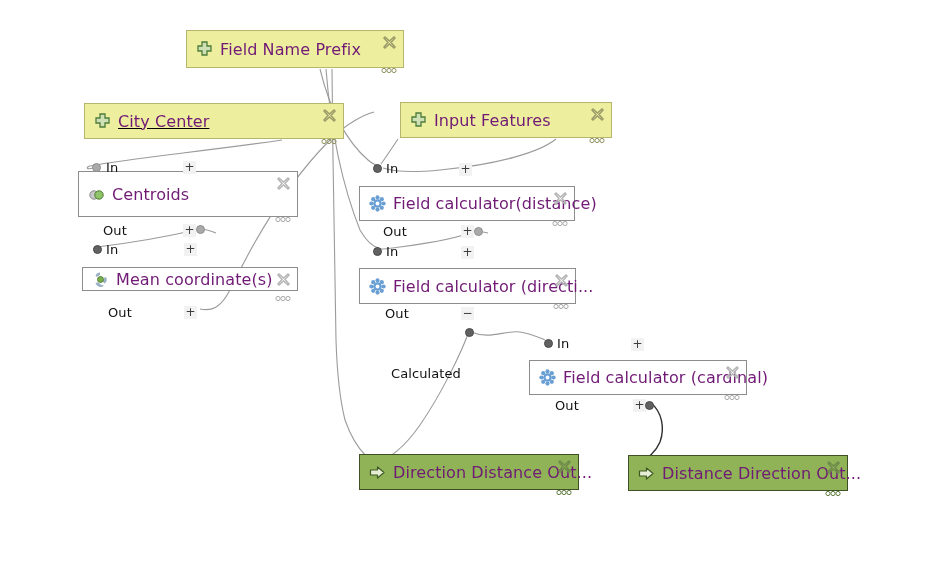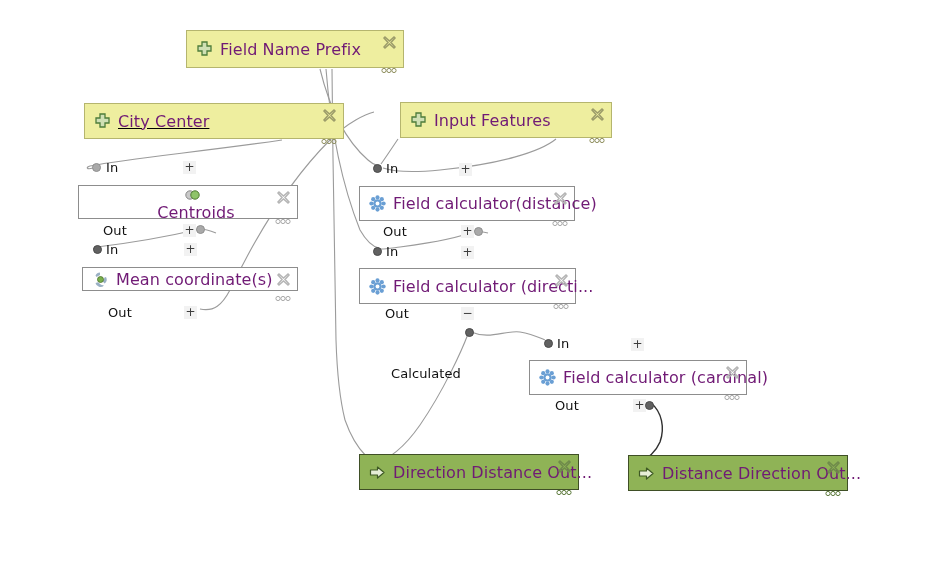--- a/index.html
+++ b/index.html
@@ -204,21 +204,21 @@
       <span class="ico-dots">
         <svg viewBox="0 0 16 7" xmlns="http://www.w3.org/2000/svg">
           <circle cx="3" cy="3.5" r="2.1" fill="none" stroke="#8e8e5d" stroke-width="1"></circle>
           <circle cx="8" cy="3.5" r="2.1" fill="none" stroke="#8e8e5d" stroke-width="1"></circle>
           <circle cx="13" cy="3.5" r="2.1" fill="none" stroke="#8e8e5d" stroke-width="1"></circle>
         </svg>
       </span>
     </span>
   </div>
 
-  <div class="node alg" style="left:78px; top:185px; width:220px; height:34px;flex-direction:column;">
+  <div class="node alg" style="left:78px; top:171px; width:220px; height:46px;">
     <span class="nicon">
       <svg viewBox="0 0 17 17" xmlns="http://www.w3.org/2000/svg">
         <circle cx="6" cy="9" r="4.2" fill="#c9c9c9" stroke="#8a8a8a" stroke-width="1"></circle>
         <circle cx="11" cy="9" r="4.2" fill="#8fc46a" stroke="#4f7a33" stroke-width="1"></circle>
       </svg>
     </span>
     <span class="node-label">Centroids</span>
     <span class="corner">
       <span class="ico-xmove">
         <svg viewBox="0 0 15 15" xmlns="http://www.w3.org/2000/svg">

